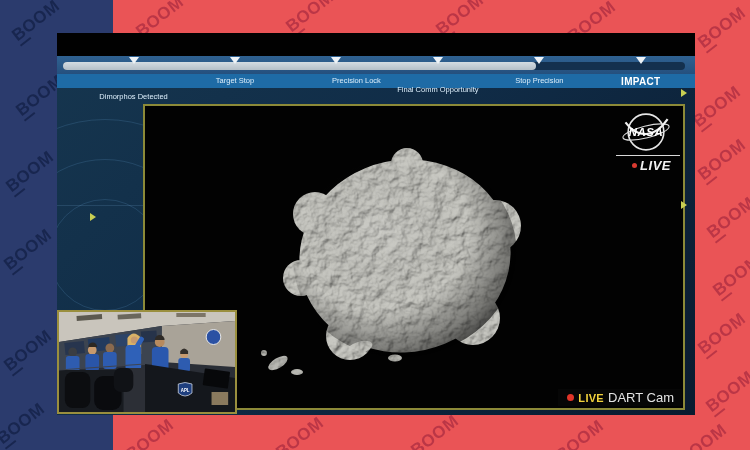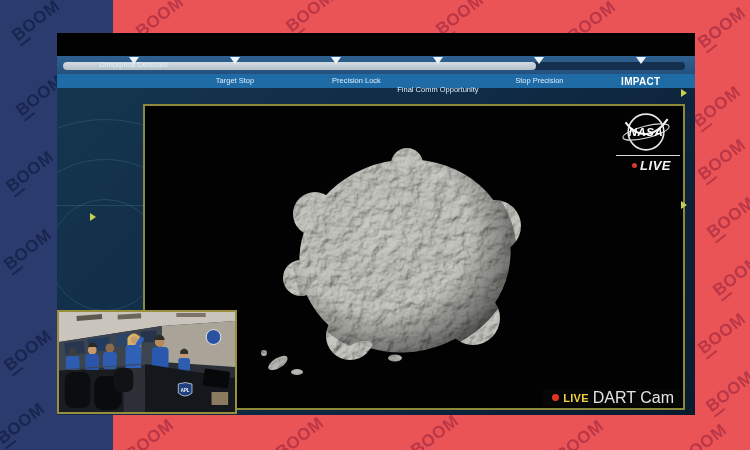--- a/index.html
+++ b/index.html
@@ -40,21 +40,21 @@
   .cam-svg{position:absolute;left:0;top:0;width:538px;height:302px;}
   .nasa-logo{position:absolute;top:4px;right:10px;width:54px;height:44px;}
   .live-rule{position:absolute;top:49px;right:3px;width:64px;height:1px;background:#d8d8d8;}
   .live-badge{position:absolute;top:52px;right:12px;display:flex;align-items:center;gap:3px;}
   .live-dot{width:5px;height:5px;border-radius:50%;background:#d93a30;}
   .live-text{color:#f2f2f2;font-size:13px;font-weight:700;font-style:italic;letter-spacing:.5px;}
   .cam-badge{position:absolute;right:1px;bottom:2px;height:17px;background:#060606;
              display:flex;align-items:center;gap:4px;padding:0 8px 0 9px;}
   .cam-dot{width:7px;height:7px;border-radius:50%;background:#e03428;}
   .cam-live{color:#f2d23c;font-size:11px;font-weight:700;letter-spacing:.3px;}
-  .cam-name{color:#e4e4e4;font-size:16px;}
+  .cam-name{color:#e4e4e4;font-size:13px;}
   
   .inset{position:absolute;left:0px;top:277px;width:176px;height:100px;border:2px solid #9a8f3e;
          background:#24282f;overflow:hidden;}
   .inset svg{width:100%;height:100%;display:block;}
 </style>
 </head>
 <body>
 
 <div class="stage">
   <div class="navy-col"></div>
@@ -93,21 +93,21 @@
     <div id="tl-markers">
         <div class="tl-marker" style="left: 12%;"></div>
         <div class="tl-marker" style="left: 27.9%;"></div>
         <div class="tl-marker" style="left: 43.8%;"></div>
         <div class="tl-marker" style="left: 59.7%;"></div>
         <div class="tl-marker" style="left: 75.6%;"></div>
         <div class="tl-marker" style="left: 91.5%;"></div>
       </div>
     <div class="tl-row2"></div>
     <div id="tl-labels">
-        <span class="tl-label" style="left: 12%; position: absolute; top: 27px;">Dimorphos Detected</span>
+        <span class="tl-label" style="left: 12%; position: absolute; top: 59px;">Dimorphos Detected</span>
         <span class="tl-label" style="left: 27.9%; position: absolute; top: 43px;">Target Stop</span>
         <span class="tl-label" style="left: 43.8%; position: absolute; top: 43px; padding-left: 40px;">Precision Lock</span>
         <span class="tl-label" style="left: 59.7%; position: absolute; top: 52px; text-align: center;">Final Comm Opportunity</span>
         <span class="tl-label" style="left: 75.6%; position: absolute; top: 43px;">Stop Precision</span>
         <span class="tl-label emph" style="left: 91.5%; position: absolute; top: 43px;">IMPACT</span>
       </div>
 
     <div class="gfx-circle" style="left:48px;top:222px;width:110px;height:110px;"></div>
     <div class="gfx-circle" style="left:48px;top:222px;width:190px;height:190px;"></div>
     <div class="gfx-circle" style="left:48px;top:222px;width:270px;height:270px;"></div>

